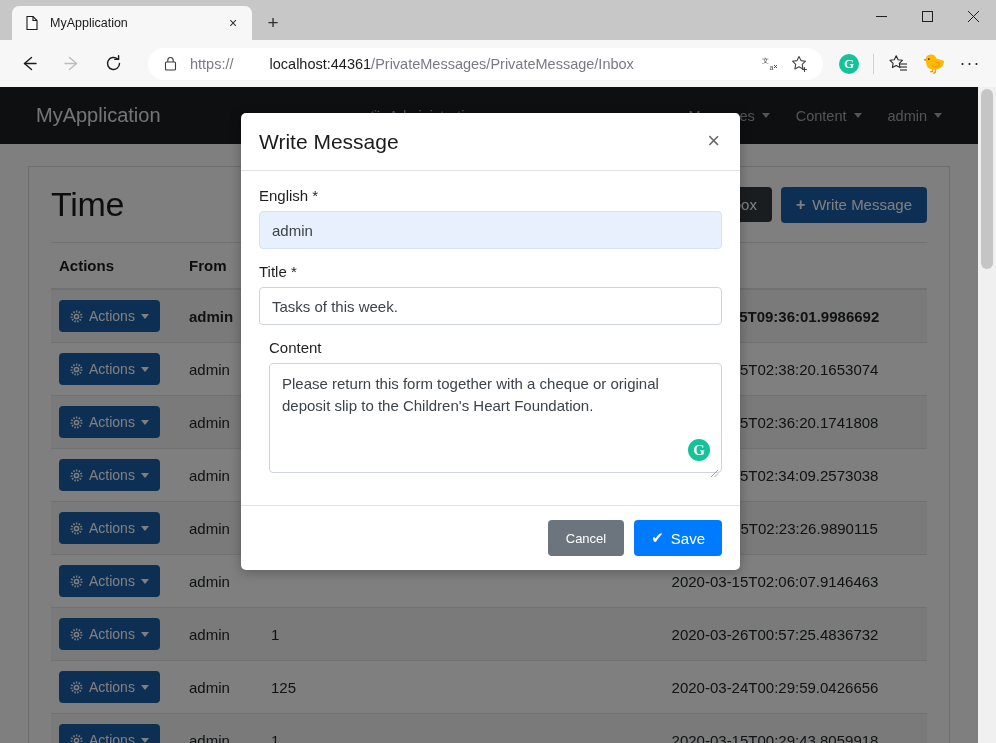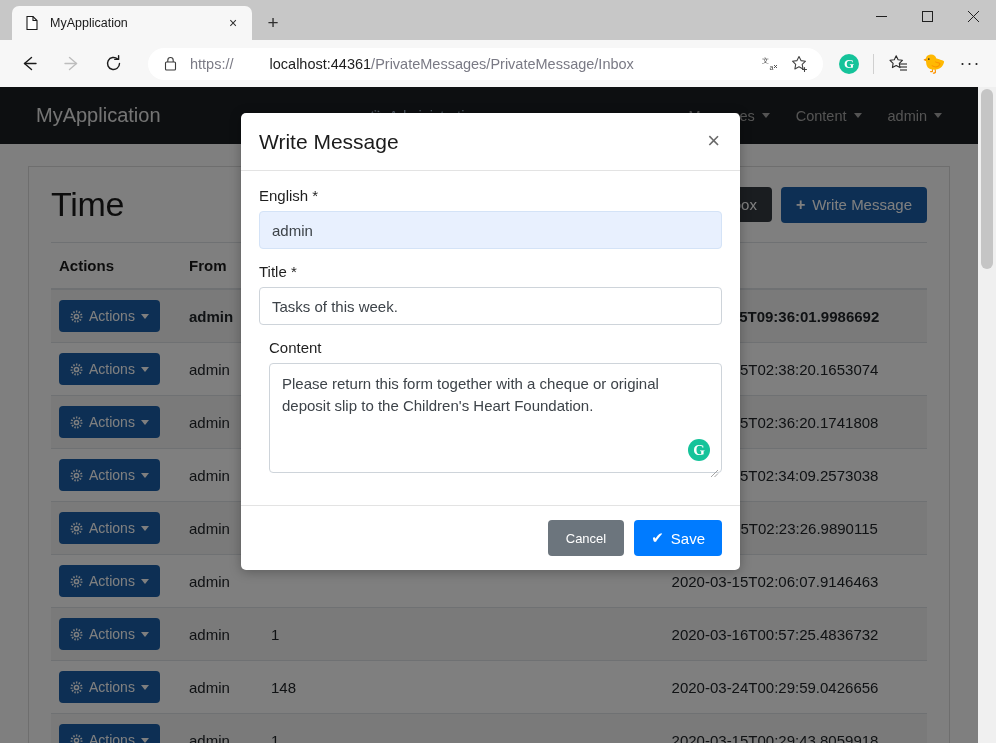--- a/index.html
+++ b/index.html
@@ -414,33 +414,33 @@
                     <td class="col-actions"><button class="btn-actions">
                         <svg class="gear" width="13" height="13" viewBox="0 0 13 13">
                           <circle cx="6.5" cy="6.5" r="2.1" fill="none" stroke="#fff" stroke-width="1.5"></circle>
                           <circle cx="6.5" cy="6.5" r="5" fill="none" stroke="#fff" stroke-width="2" stroke-dasharray="1.4 1.4"></circle>
                         </svg>
                         <span>Actions</span>
                         <i class="caret"></i>
                       </button></td>
                     <td class="col-from">admin</td>
                     <td class="col-title">1</td>
-                    <td class="col-date">2020-03-16T00:57:25.4836732</td>
+                    <td class="col-date">2020-03-26T00:57:25.4836732</td>
                   </tr>
                   <tr>
                     <td class="col-actions"><button class="btn-actions">
                         <svg class="gear" width="13" height="13" viewBox="0 0 13 13">
                           <circle cx="6.5" cy="6.5" r="2.1" fill="none" stroke="#fff" stroke-width="1.5"></circle>
                           <circle cx="6.5" cy="6.5" r="5" fill="none" stroke="#fff" stroke-width="2" stroke-dasharray="1.4 1.4"></circle>
                         </svg>
                         <span>Actions</span>
                         <i class="caret"></i>
                       </button></td>
                     <td class="col-from">admin</td>
-                    <td class="col-title">148</td>
+                    <td class="col-title">125</td>
                     <td class="col-date">2020-03-24T00:29:59.0426656</td>
                   </tr>
                   <tr class="striped">
                     <td class="col-actions"><button class="btn-actions">
                         <svg class="gear" width="13" height="13" viewBox="0 0 13 13">
                           <circle cx="6.5" cy="6.5" r="2.1" fill="none" stroke="#fff" stroke-width="1.5"></circle>
                           <circle cx="6.5" cy="6.5" r="5" fill="none" stroke="#fff" stroke-width="2" stroke-dasharray="1.4 1.4"></circle>
                         </svg>
                         <span>Actions</span>
                         <i class="caret"></i>

